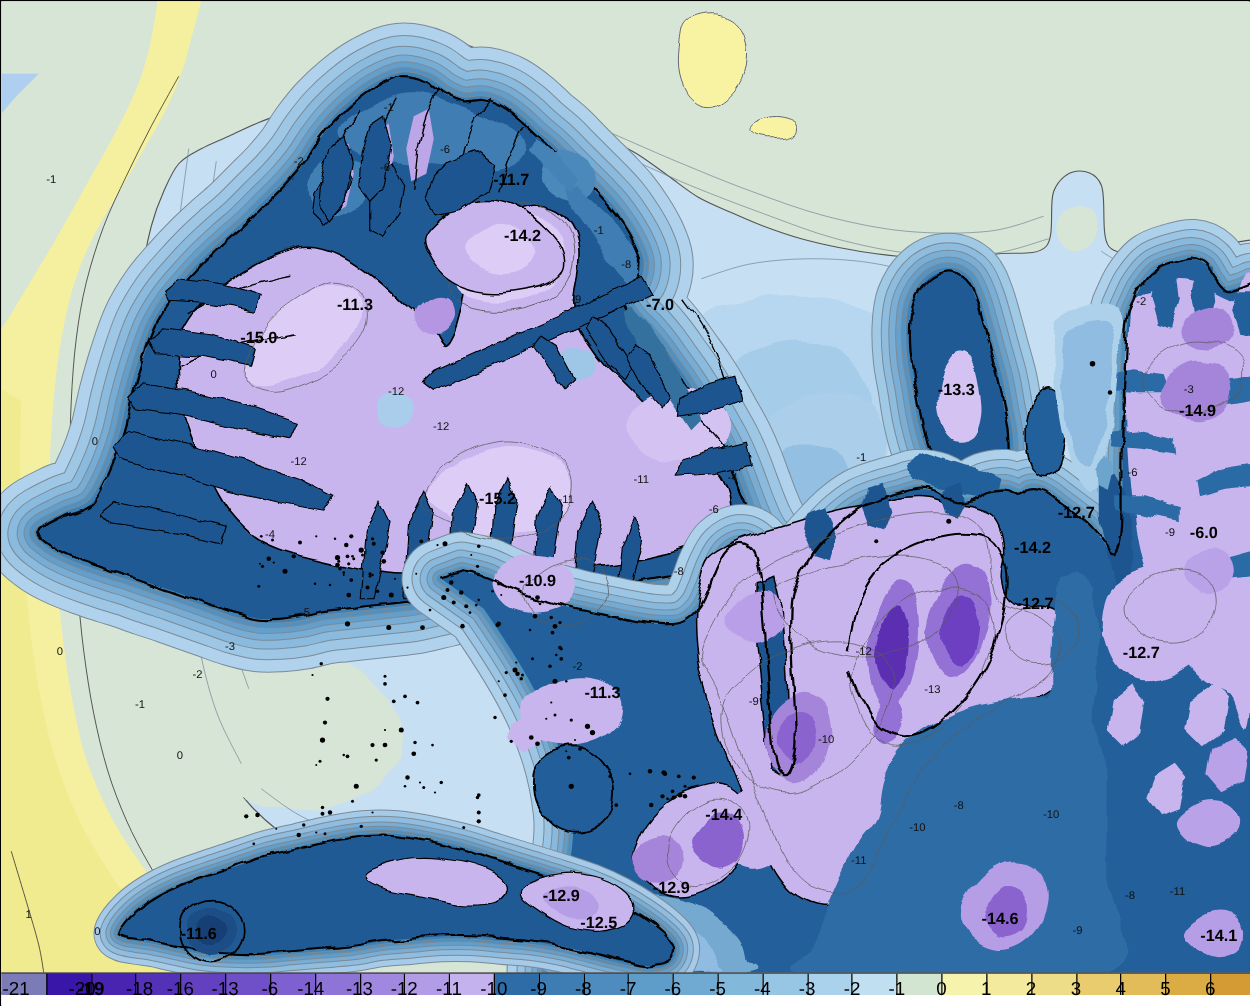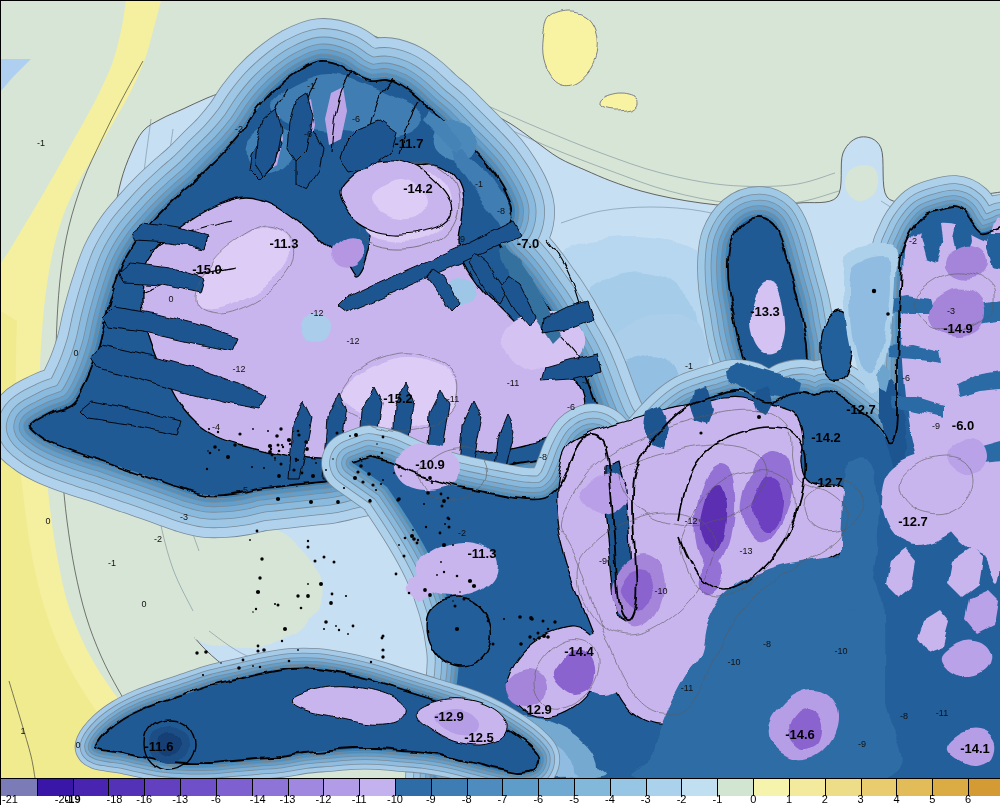--- a/index.html
+++ b/index.html
@@ -8,21 +8,21 @@
   #legend{position:absolute;left:0;top:0;width:237px;height:58px;background:#fff;
     border:1.5px solid #000;border-left:none;border-top:none;z-index:30;
     padding:1px 0 0 4px;box-sizing:border-box;font-size:12.3px;line-height:13.6px;color:#000;
     white-space:nowrap;}
   #legend .l1{font-size:12.4px;}
   #cbar{position:absolute;left:0;top:777px;width:1000px;height:28px;background:#fff;z-index:25;}
   #cbar .cells{position:absolute;left:0;top:0;height:17px;width:1000px;display:flex;
     border-top:1px solid #000;border-bottom:1px solid #000;box-sizing:border-box;}
   #cbar .cells div{height:17px;border-left:1px solid #000;box-sizing:border-box;flex:0 0 35.82px;}
   #cbar .cells div:first-child{border-left:none;}
-  #cbar .lab{position:absolute;top:15px;height:11px;font-size:11px;color:#000;}
+  #cbar .lab{position:absolute;top:5px;height:11px;font-size:15px;color:#000;}
   svg{position:absolute;left:0;top:0;}
 </style>
 </head>
 <body>
 <div id="wrap">
   <svg width="1000" height="805" viewBox="0 0 1000 805">
 <defs>
 <filter id="rough" x="-10%" y="-10%" width="120%" height="120%">
   <feTurbulence type="fractalNoise" baseFrequency="0.045" numOctaves="3" seed="11" result="n"></feTurbulence>
   <feDisplacementMap in="SourceGraphic" in2="n" scale="7" xChannelSelector="R" yChannelSelector="G"></feDisplacementMap>
@@ -531,21 +531,21 @@
         <div style="background:#dcac44"></div>
         <div style="background:#d49a34"></div>
       </div>
       <div class="lab" style="left:1px;width:28px;text-align:left;">-21</div>
       <div class="lab" style="left:21.82px;width:28px;margin-left:32px;">-20</div>
       <div class="lab" style="left:57.64px;width:28px;text-align:center;font-weight:bold;">-19</div>
       <div class="lab" style="left:93.46000000000001px;width:28px;text-align:right;">-18</div>
       <div class="lab" style="left:129.28px;width:28px;text-align:center;">-16</div>
       <div class="lab" style="left:165.1px;width:28px;text-align:center;">-13</div>
       <div class="lab" style="left:200.92000000000002px;width:28px;text-align:center;">-6</div>
-      <div class="lab" style="left:236.74px;width:28px;text-align:right;">-14</div>
+      <div class="lab" style="left:236.74px;width:28px;text-align:left;">-14</div>
       <div class="lab" style="left:272.56px;width:28px;text-align:center;">-13</div>
       <div class="lab" style="left:308.38px;width:28px;text-align:center;">-12</div>
       <div class="lab" style="left:344.2px;width:28px;text-align:center;">-11</div>
       <div class="lab" style="left:380.02px;width:28px;text-align:center;">-10</div>
       <div class="lab" style="left:415.84000000000003px;width:28px;text-align:center;">-9</div>
       <div class="lab" style="left:451.66px;width:28px;text-align:center;">-8</div>
       <div class="lab" style="left:487.48px;width:28px;text-align:center;">-7</div>
       <div class="lab" style="left:523.3px;width:28px;text-align:center;">-6</div>
       <div class="lab" style="left:559.12px;width:28px;text-align:center;">-5</div>
       <div class="lab" style="left:594.94px;width:28px;text-align:center;">-4</div>

